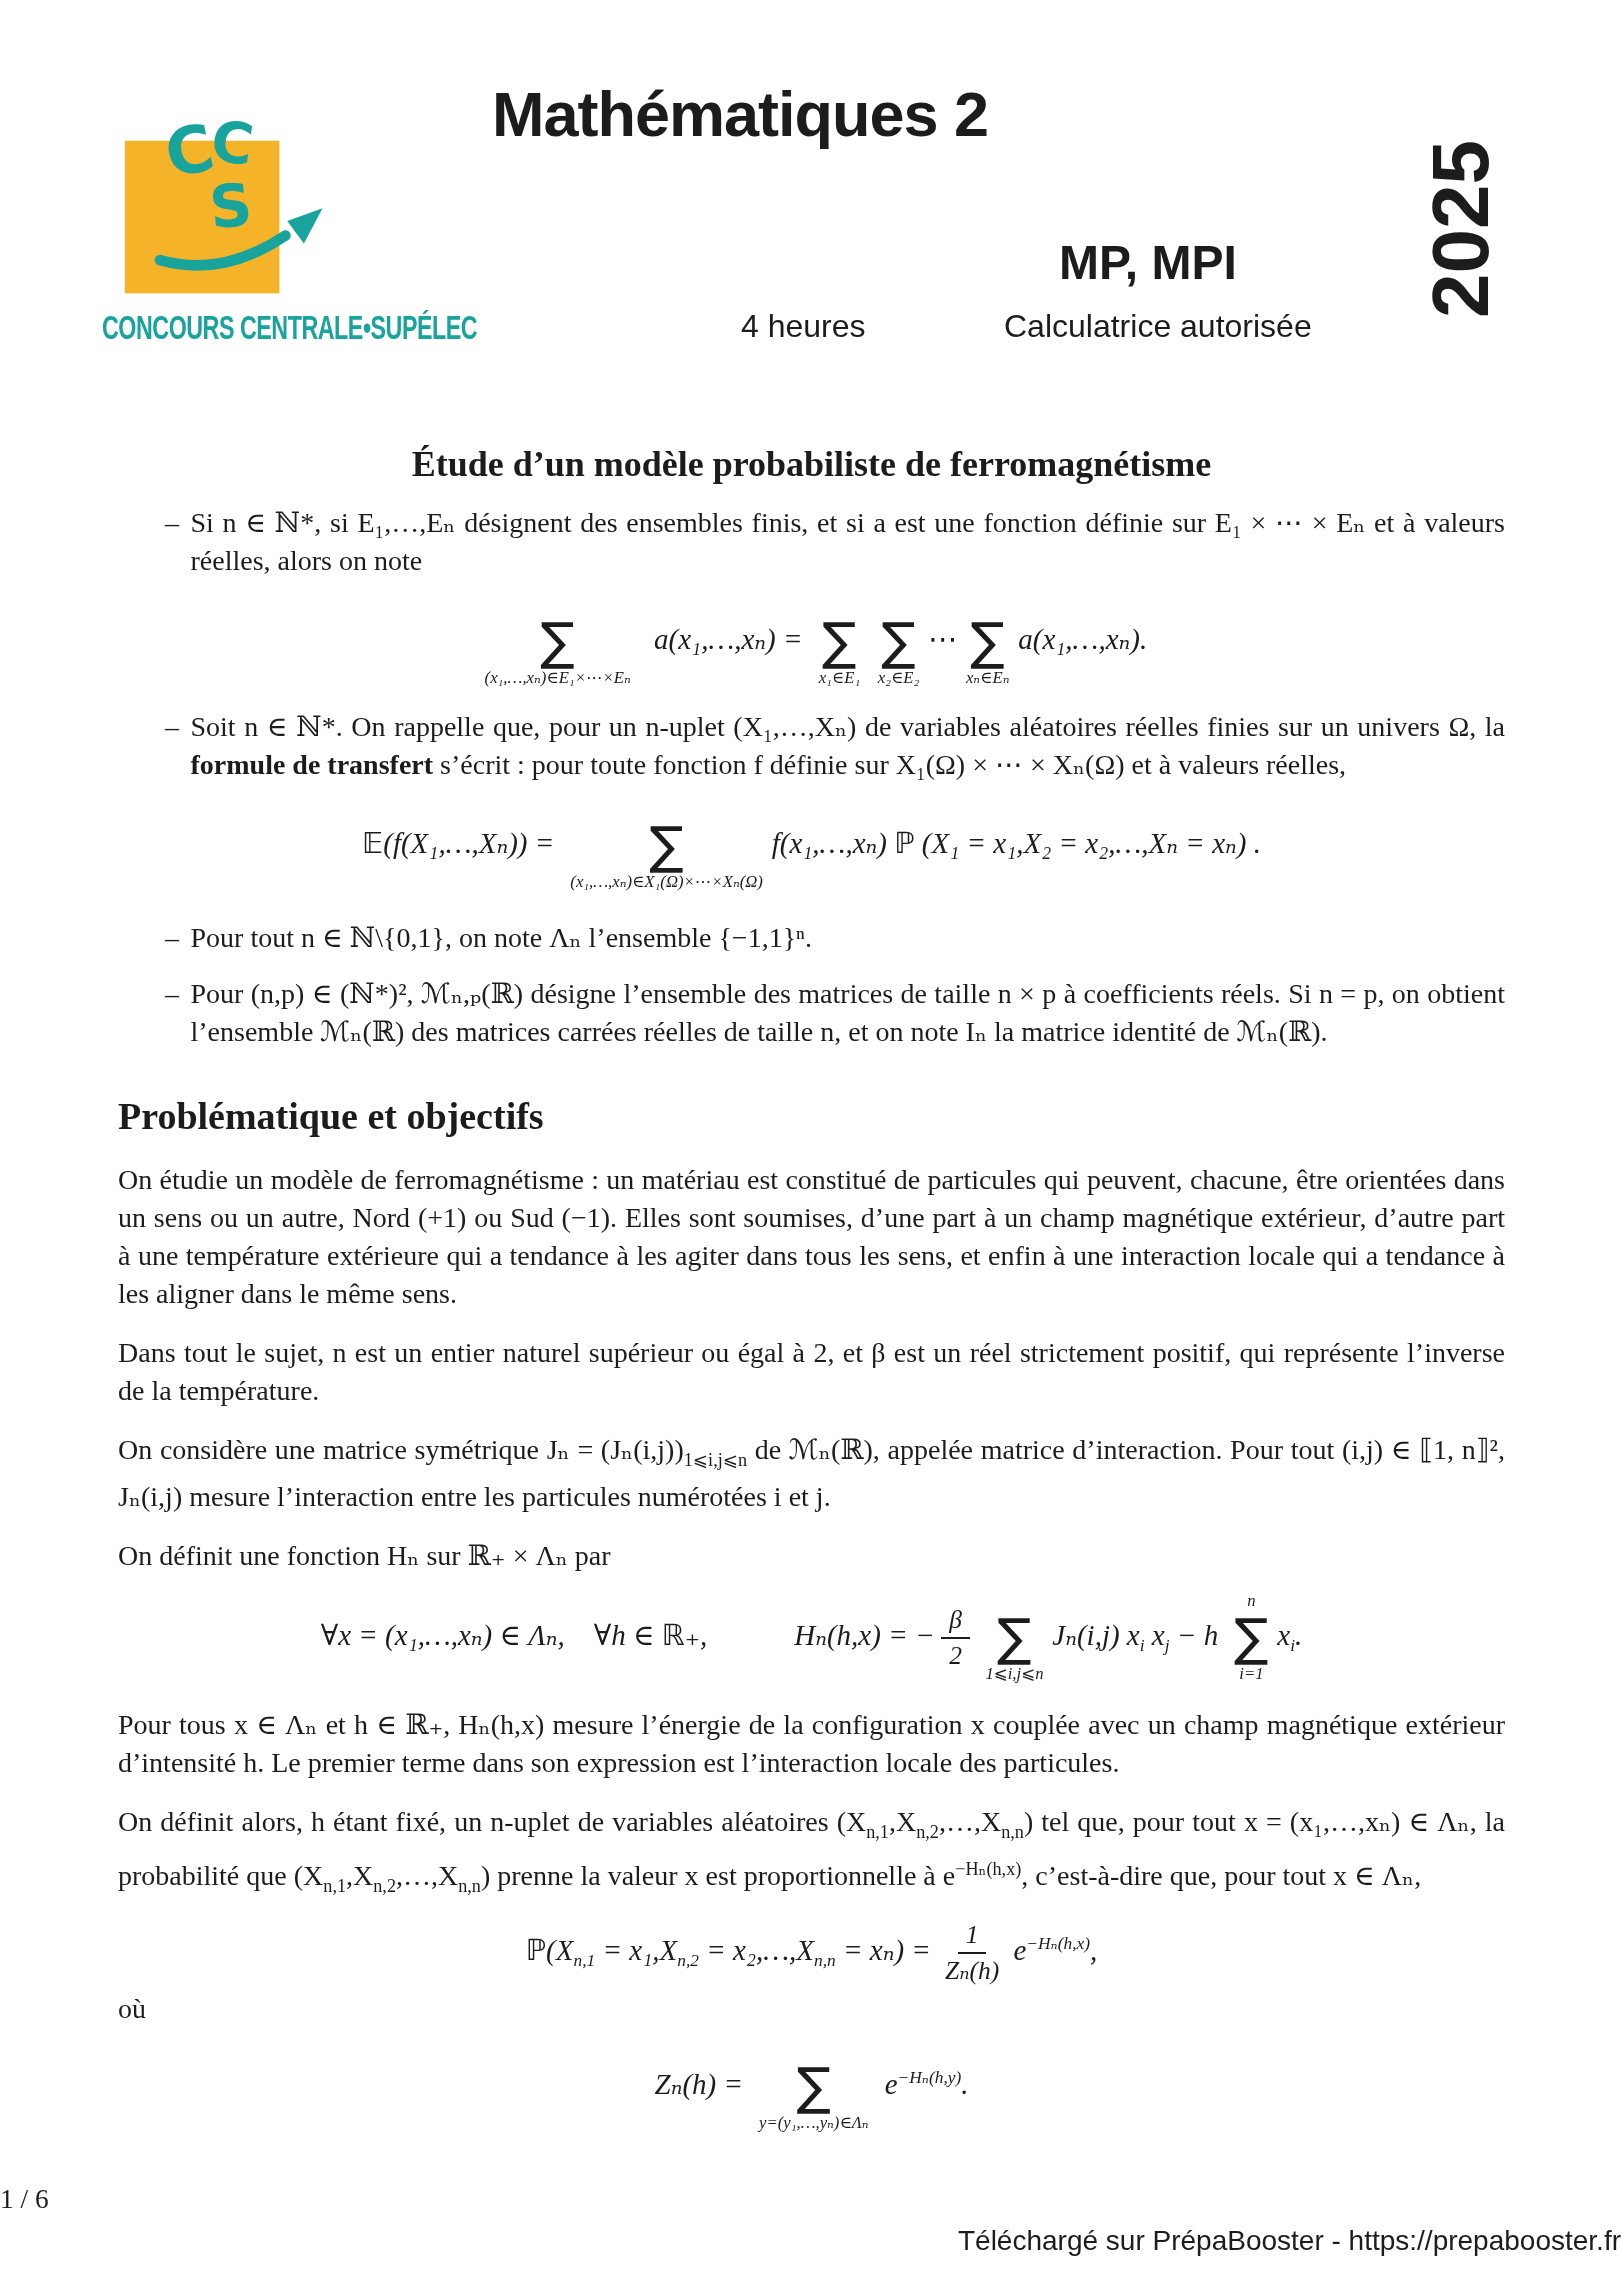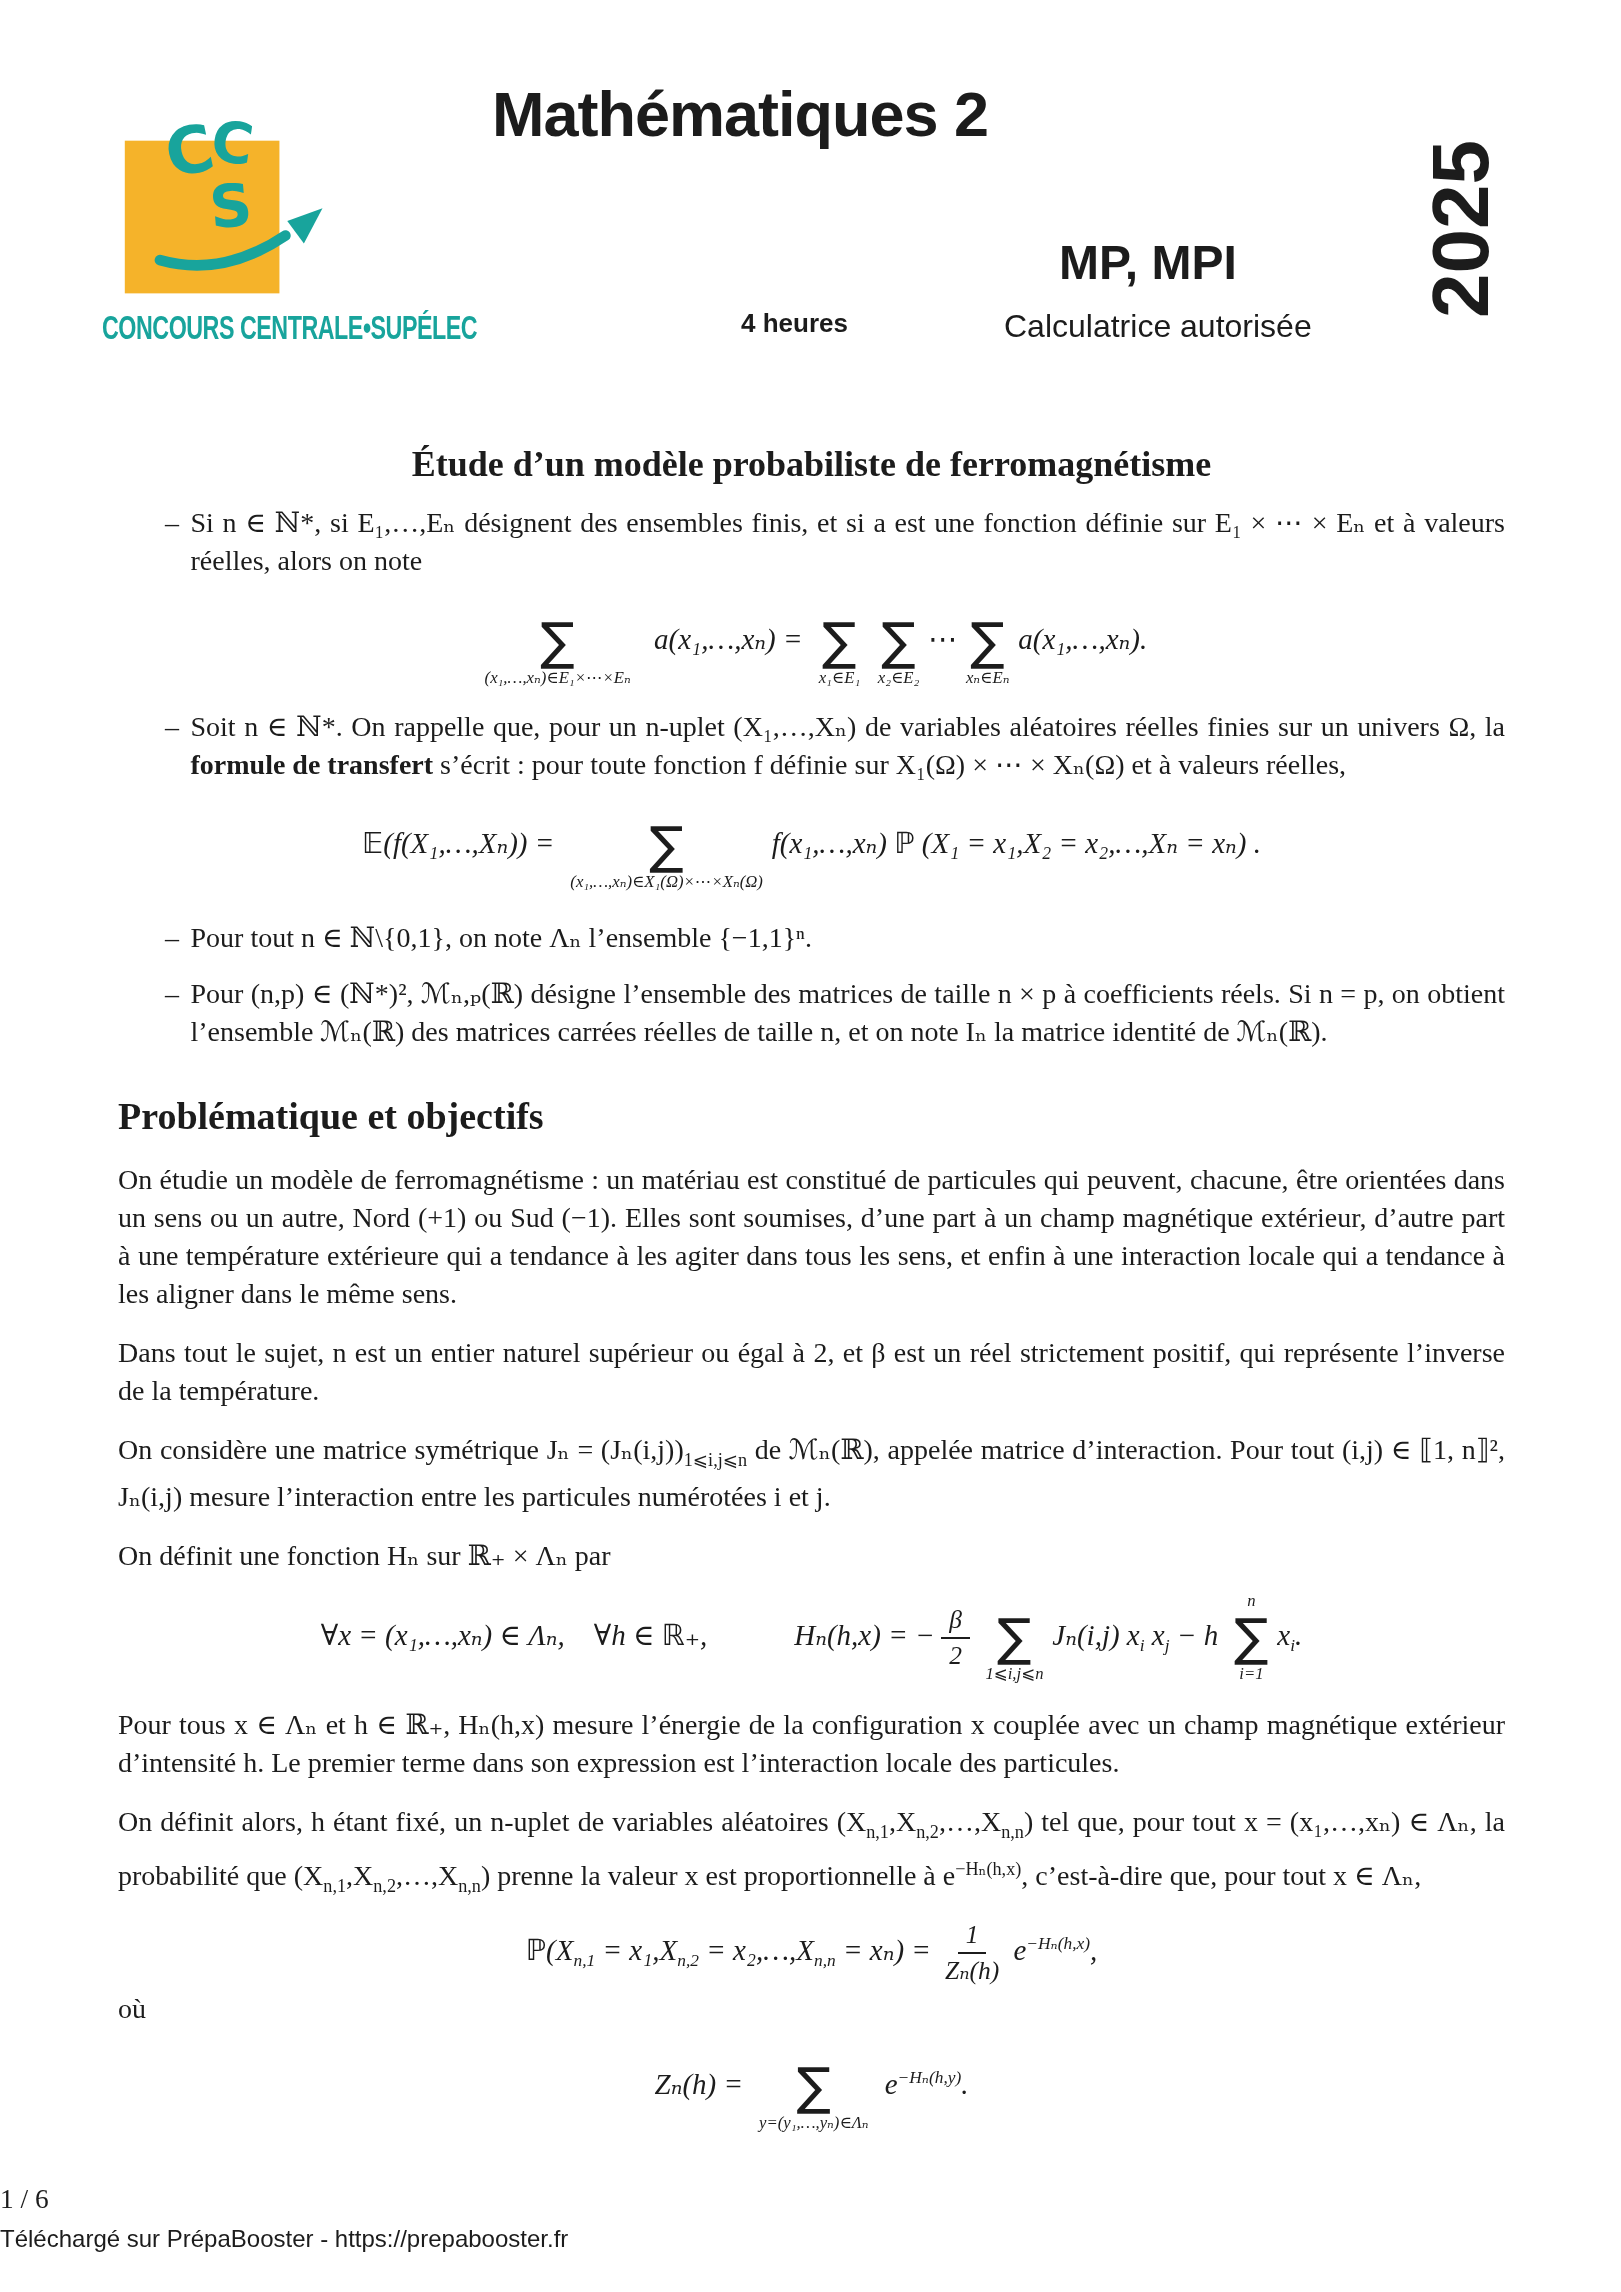--- a/index.html
+++ b/index.html
@@ -8,21 +8,21 @@
 
   
   .hdr-sans{font-family:"Liberation Sans","DejaVu Sans",sans-serif;}
   .logo-svg{position:absolute;left:103px;top:80px;}
   .brand{position:absolute;left:102px;top:310px;color:#18a49c;
          font-family:"Liberation Sans","DejaVu Sans",sans-serif;font-weight:bold;
          font-size:24.5px;letter-spacing:-0.5px;white-space:nowrap;
          transform:scale(0.95,1.32);transform-origin:left top;}
   .course-title{position:absolute;left:492px;top:78px;font-weight:700;font-size:63px;letter-spacing:-1px;text-align:center;}
   .track{position:absolute;left:1059px;top:235px;font-weight:700;font-size:48px;letter-spacing:0;}
-  .duration{position:absolute;left:741px;top:308px;font-size:26px;font-weight:bold;}
+  .duration{position:absolute;left:741px;top:308px;font-size:32px;}
   .calculator{position:absolute;left:1004px;top:308px;font-size:32px;}
   .year{position:absolute;left:1335px;top:186px;width:251px;height:86px;
         transform:rotate(-90deg);font-weight:700;font-size:80px;line-height:86px;text-align:center;}
 
   
   .content{position:absolute;left:118px;right:116px;top:443px;}
   .doc-title{text-align:center;font-size:36px;font-weight:bold;margin:0;}
   .sec-heading{font-size:38px;font-weight:bold;margin:0;}
   .sh1{margin-top:123px;}
   .sh2{margin-top:43px;}
@@ -39,21 +39,21 @@
   .bigop{display:inline-flex;flex-direction:column;align-items:center;vertical-align:middle;margin:0 8.8px;}
   .opsym{font-size:51px;line-height:1.02;font-style:normal;font-family:"DejaVu Sans","Liberation Sans",sans-serif;}
   .oplim{font-size:16.7px;line-height:1.25;font-style:italic;white-space:nowrap;}
   .frac{display:inline-flex;flex-direction:column;align-items:center;vertical-align:middle;margin:0 6.9px;}
   .num{border-bottom:2px solid #1c1c1c;padding:0 7.8px 2.9px 7.8px;font-size:25.5px;line-height:1.1;}
   .den{padding-top:2.9px;font-size:25.5px;line-height:1.1;}
   .connector{font-size:28px;margin-top:4px;text-align:left;}
 
   
   .page-number{position:absolute;left:0;right:0;top:2184px;font-size:27.4px;}
-  .download-line{position:absolute;left:0;right:0;top:2225px;text-align:left;font-size:24px;
+  .download-line{position:absolute;left:0;right:0;top:2225px;text-align:right;font-size:28px;
                  font-family:"Liberation Sans","DejaVu Sans",sans-serif;}
 </style>
 </head>
 <body>
 
 <div class="page">
 
   <div>
     <svg class="logo-svg" width="255" height="230" viewBox="0 0 260 235">
       <rect x="22" y="62" width="158" height="156" fill="#f5b32a"></rect>

